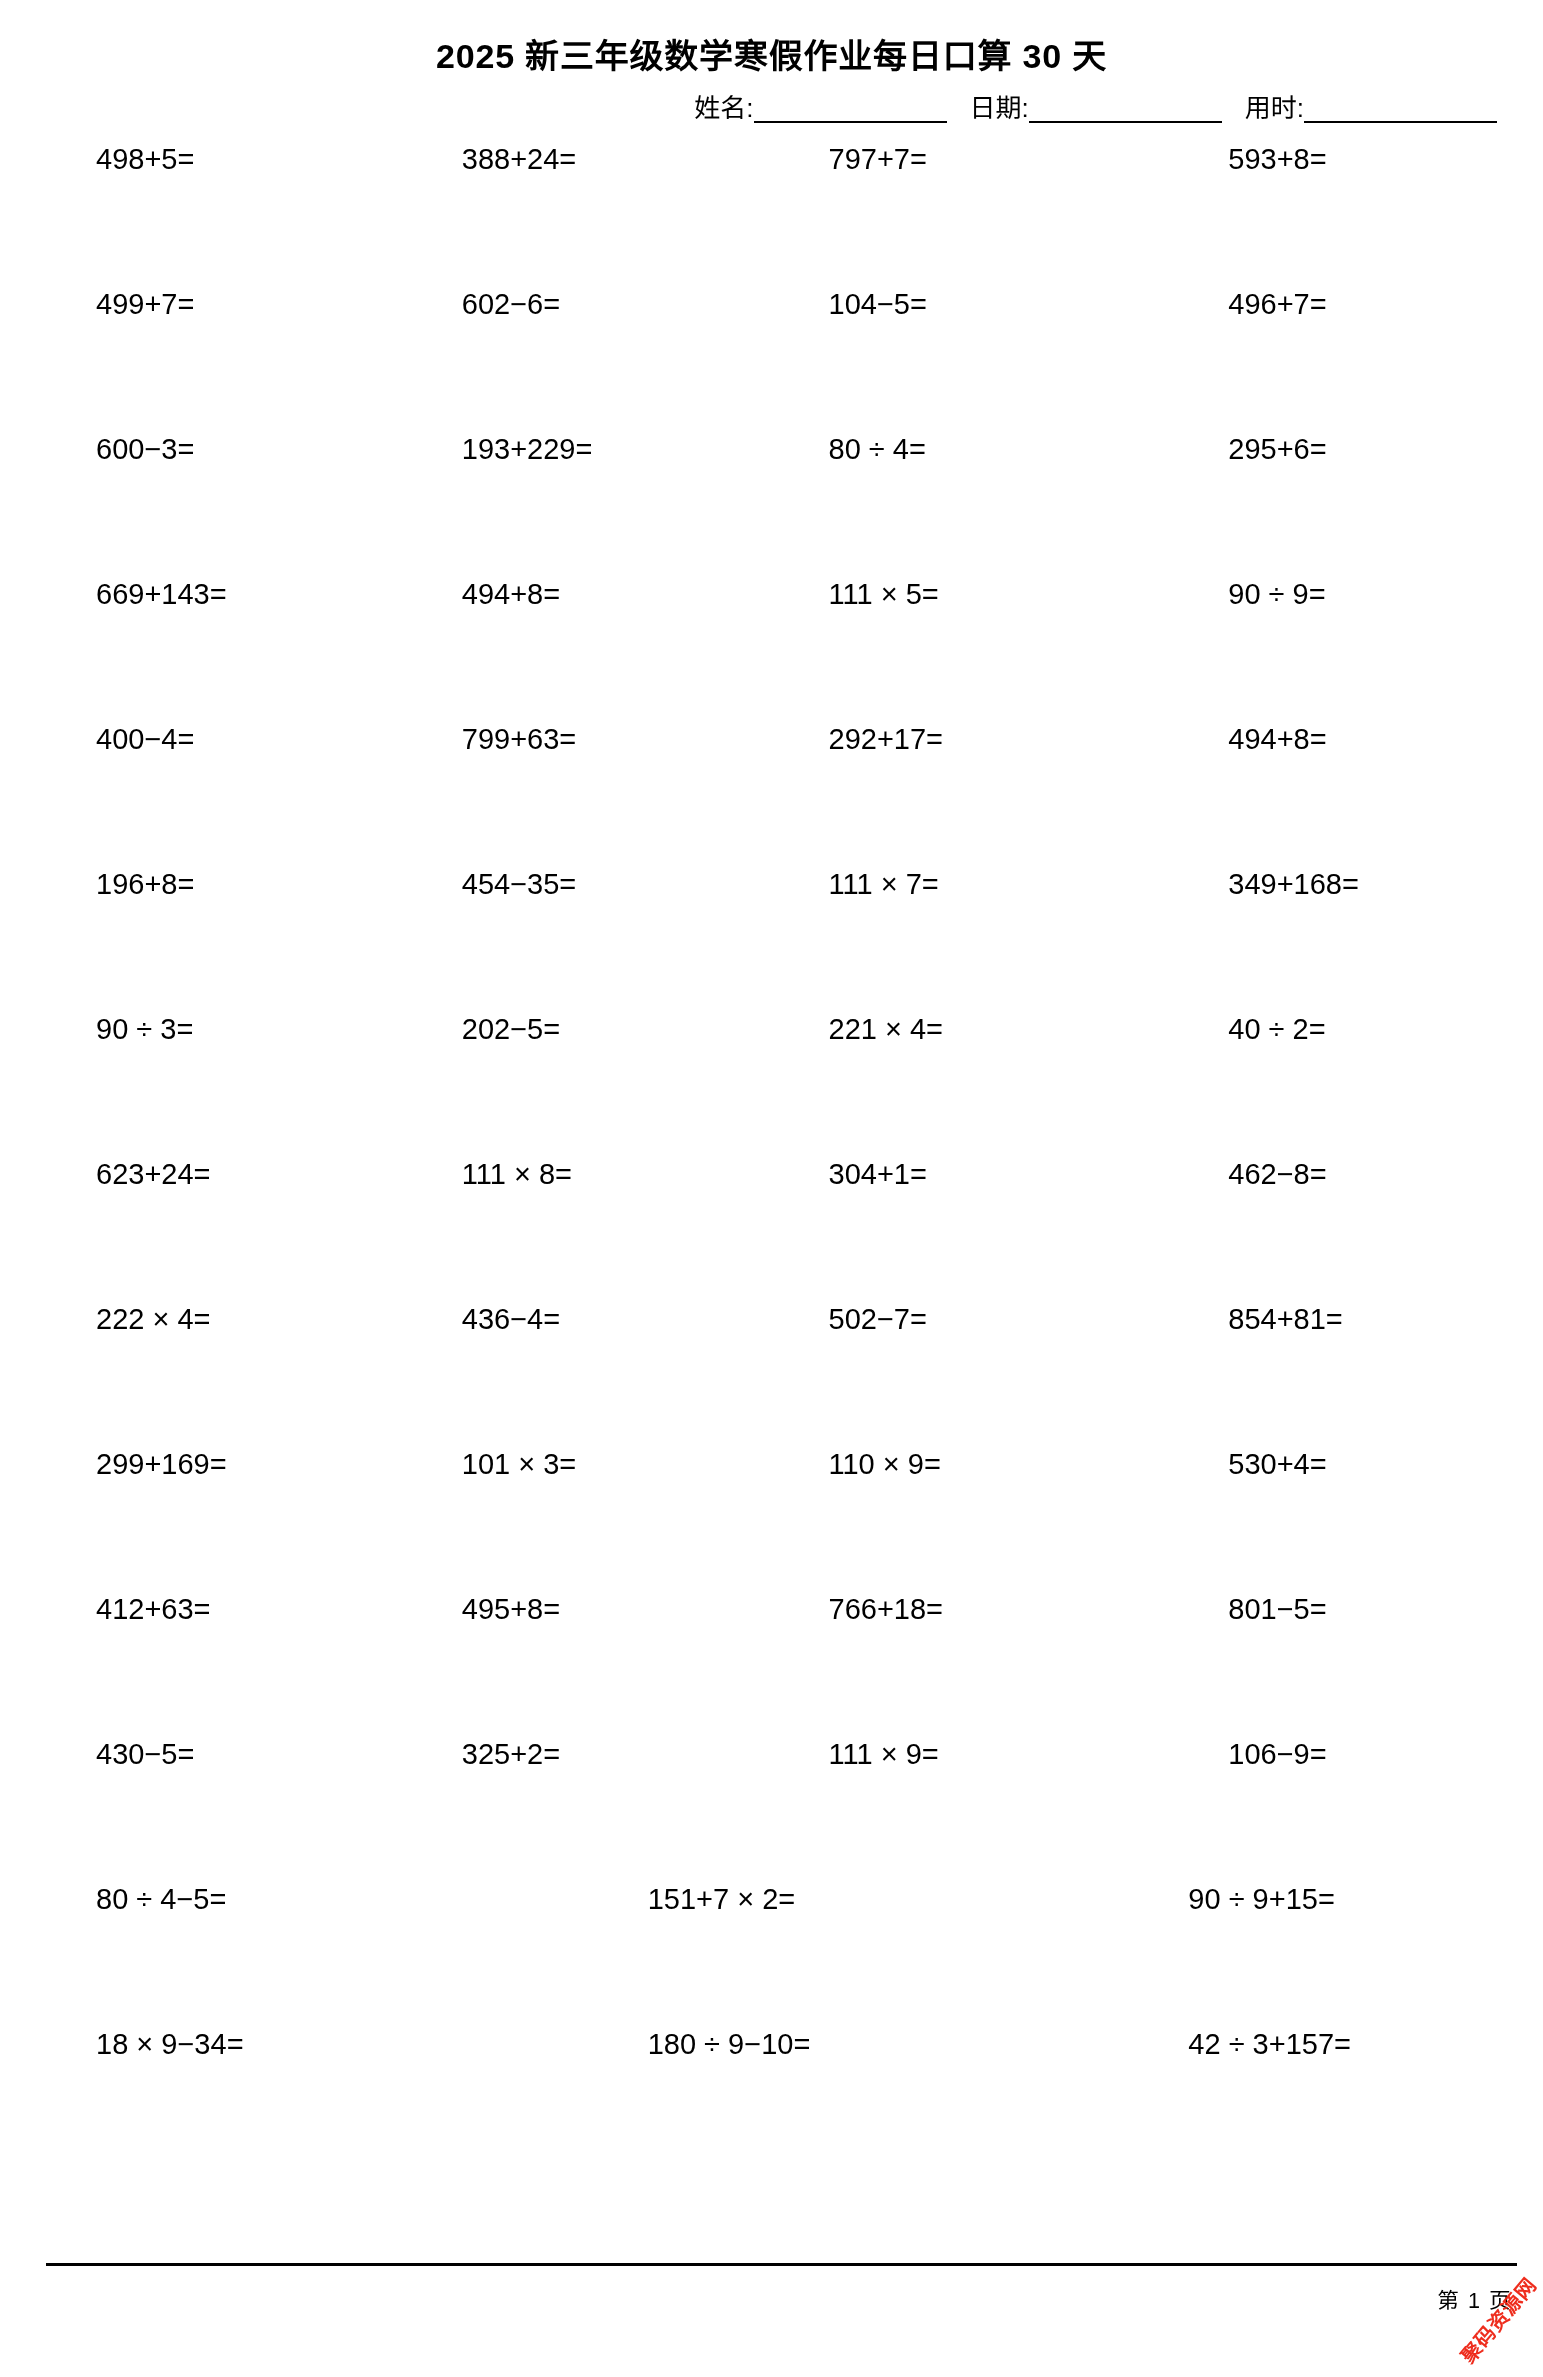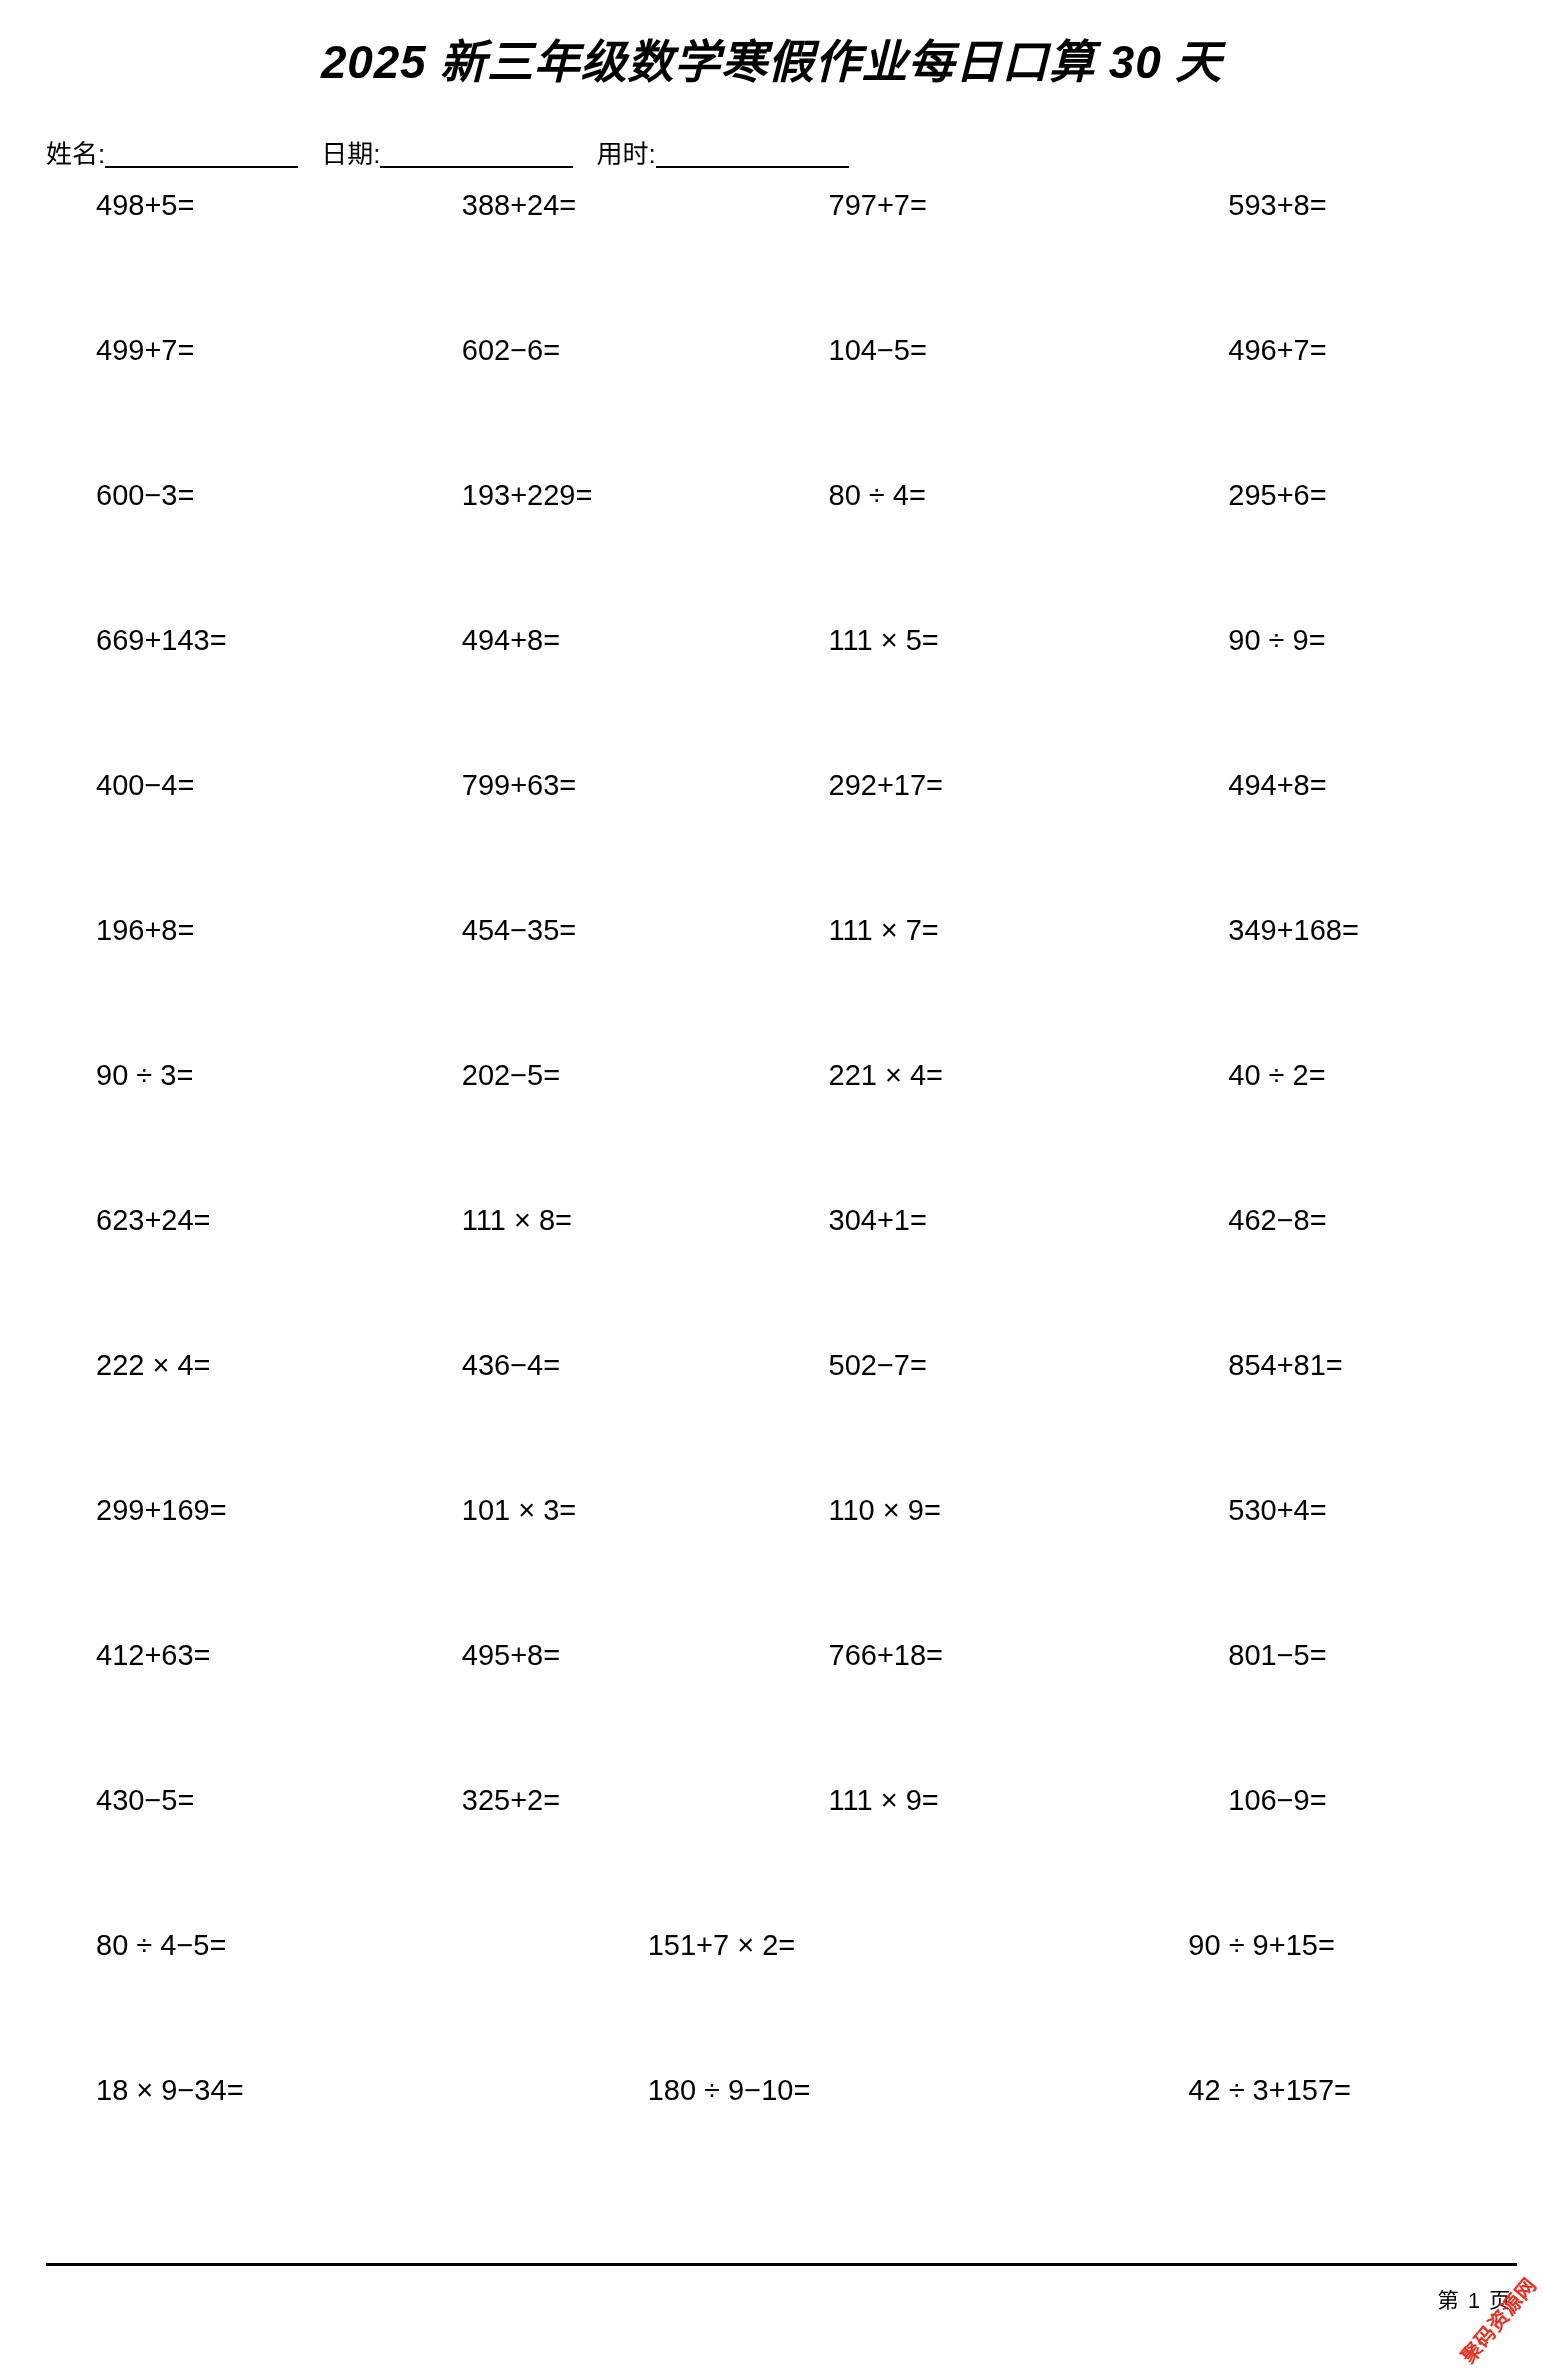--- a/index.html
+++ b/index.html
@@ -21,37 +21,36 @@
     position: relative;
     width: 1543px;
     height: 2377px;
     box-sizing: border-box;
     padding: 0;
   }
 
   
   .title {
     text-align: center;
-    font-size: 46px;
+    font-size: 34px;
     font-weight: bold;
     letter-spacing: 0.8px;
     margin: 0;
     padding-top: 37px;
     line-height: 1.12;
     font-family: "Liberation Sans", "DejaVu Sans", sans-serif;
-    font-style: italic;
   }
 
   
   .meta-row {
     display: flex;
-    justify-content: flex-start;
+    justify-content: flex-end;
     align-items: flex-end;
     gap: 0;
-    margin-top: 52px;
+    margin-top: 20px;
     padding-left: 46px;
     padding-right: 46px;
     font-size: 26px;
     line-height: 1;
   }
   .meta-field {
     display: flex;
     align-items: flex-end;
     white-space: nowrap;
   }

